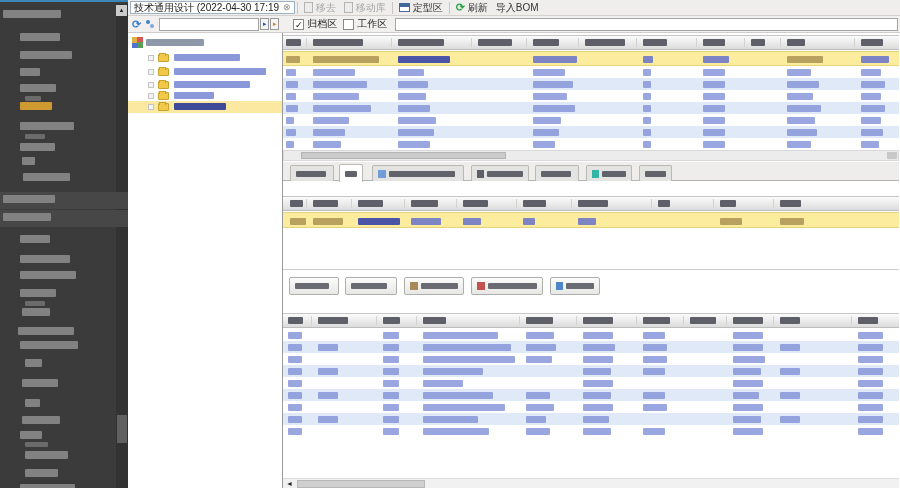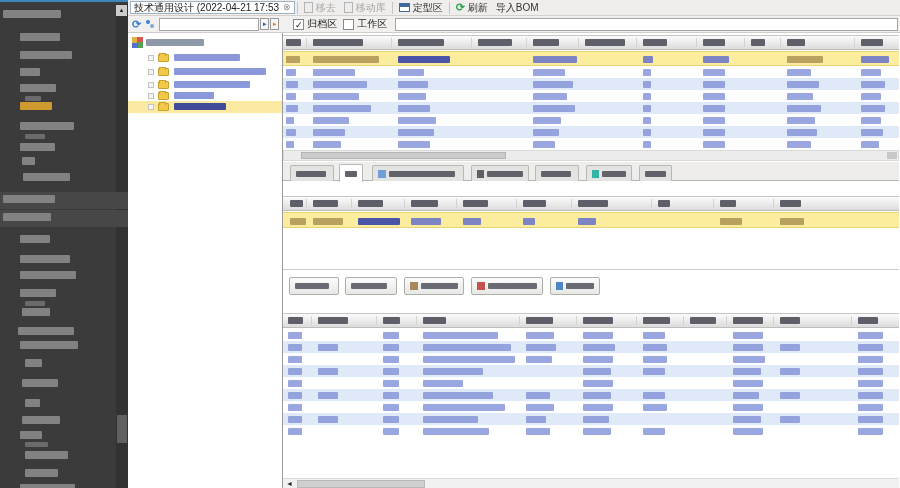--- a/index.html
+++ b/index.html
@@ -206,21 +206,21 @@
     <div class="sb-row" style="top: 464px;">
       <div class="sb-blk" style="left: 25px; width: 33px;"></div>
     </div>
     <div class="sb-row" style="top: 479px;">
       <div class="sb-blk" style="left: 20px; width: 55px;"></div>
     </div>
   </div>
 
 <div id="toolbar1">
   <div class="doc-tab">
-    <span>技术通用设计 (2022-04-21 17:53</span>
+    <span>技术通用设计 (2022-04-30 17:19</span>
     <span class="doc-close">⊗</span>
   </div>
   <div class="tsep"></div>
   <div class="tbtn disabled">
     <span class="icon-page"></span>
     <span>移去</span>
   </div>
   <div class="tbtn disabled">
     <span class="icon-page"></span>
     <span>移动库</span>

